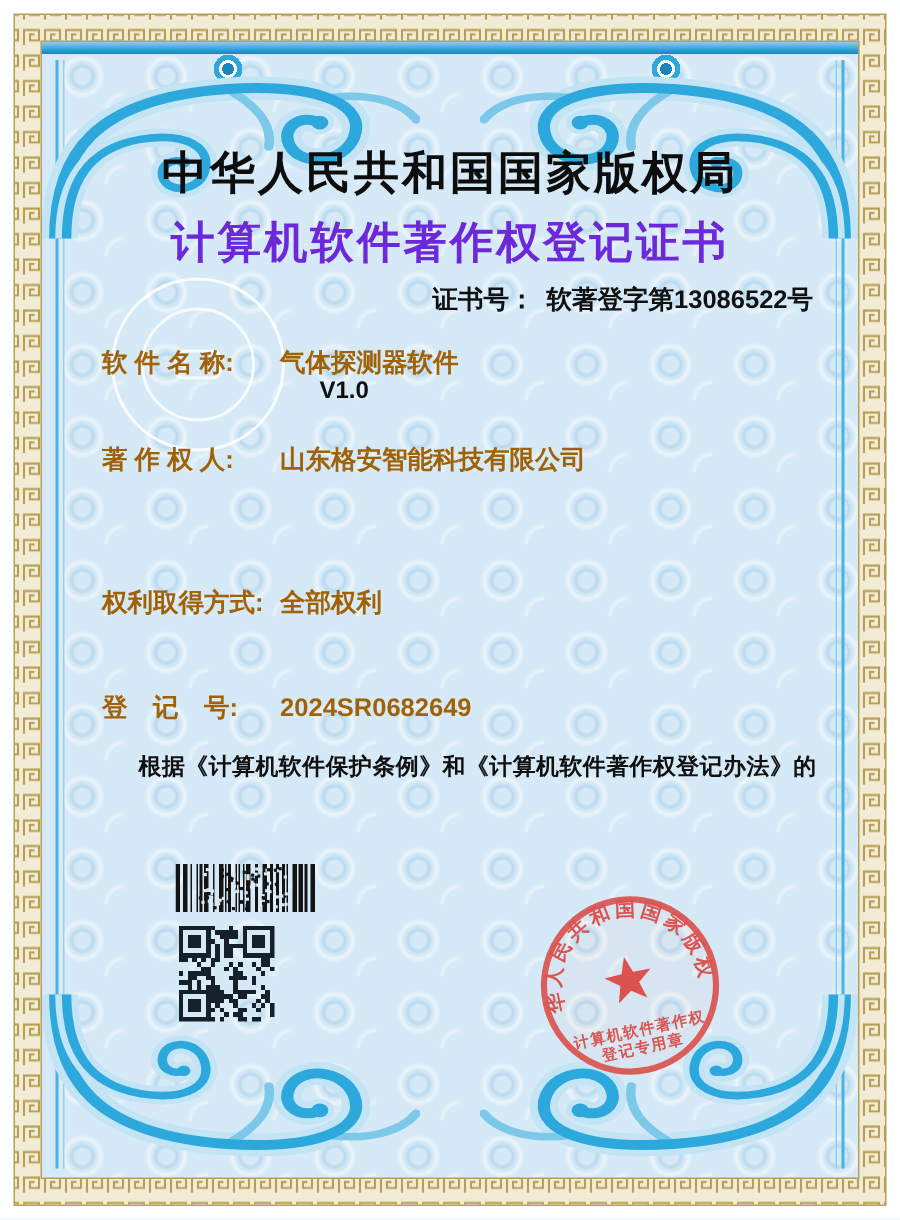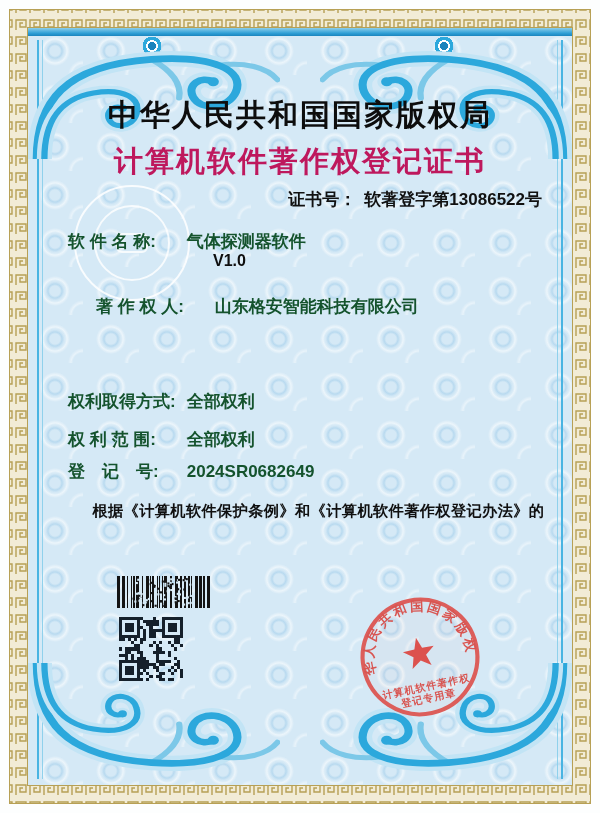--- a/index.html
+++ b/index.html
@@ -24,24 +24,24 @@
     background:linear-gradient(to bottom,#9ed8f0,#2d9ed5 70%,#1b84bd);}
   .medallion{position:absolute;width:20px;height:20px;border-radius:50%;
     background:radial-gradient(circle at 50% 50%, #1b84bd 0 4px, #ffffff 4px 6px, #2ca8dc 6px 9.5px, rgba(0,0,0,0) 9.5px);}
   
   .side-line{position:absolute;top:40px;bottom:34px;width:2px;background:#49b4e2;}
   .side-line.thin{width:1px;background:#8fd1ec;}
   
   .title1{position:absolute;left:0;right:0;top:95px;text-align:center;font-size:30px;font-weight:700;
     letter-spacing:2px;color:#0d0d0d;white-space:nowrap;}
   .title2{position:absolute;left:0;right:0;top:142px;text-align:center;font-size:29px;font-weight:700;
-    letter-spacing:2px;color:#be185d;white-space:nowrap;}
+    letter-spacing:2px;color:#6d28d9;white-space:nowrap;}
   .cert-no{position:absolute;right:58px;top:188px;font-size:17px;font-weight:700;color:#111;white-space:nowrap;}
   .cert-no .lbl{margin-right:8px;}
-  .frow{position:absolute;left:68px;white-space:nowrap;font-size:17px;font-weight:700;color:#14532d;}
+  .frow{position:absolute;left:68px;white-space:nowrap;font-size:17px;font-weight:700;color:#a16207;}
   .frow .flabel{display:inline-block;min-width:108px;}
   .frow .fvalue{margin-left:6px;}
   .fversion{position:absolute;left:182px;font-size:16px;font-weight:700;color:#0e0e0e;margin-left:31px;}
   .stmt{position:absolute;left:62px;font-size:15.2px;font-weight:700;color:#101010;
     letter-spacing:0.4px;white-space:nowrap;}
   .stmt.indent{text-indent:2em;font-family:Liberation Serif, serif;}
   .issue-date{position:absolute;left:358px;top:709px;font-size:18px;font-weight:700;color:#090909;z-index:6;letter-spacing:0.5px;}
   
   .barcode{position:absolute;left:117px;top:576px;width:94px;height:32px;}
   .qr{position:absolute;left:119px;top:617px;width:64px;height:64px;}
@@ -125,34 +125,30 @@
     <div class="cert-no">
       <span class="lbl">证书号：</span><span>软著登字第13086522号</span>
     </div>
 
     <div class="frow" style="top:230px;">
       <span class="flabel">软 件 名 称:</span>
       <span class="fvalue">气体探测器软件</span>
     </div>
     <div class="fversion" style="top:252px;">V1.0</div>
 
-    <div class="frow" style="top:295px;margin-left:28px;">
+    <div class="frow" style="top:295px;">
       <span class="flabel">著 作 权 人:</span>
       <span class="fvalue">山东格安智能科技有限公司</span>
     </div>
 
     <div class="frow" style="top:390px;">
       <span class="flabel">权利取得方式:</span>
       <span class="fvalue">全部权利</span>
     </div>
 
-    <div class="frow" style="top:428px;">
-      <span class="flabel">权 利 范 围:</span>
-      <span class="fvalue">全部权利</span>
-    </div>
 
     <div class="frow" style="top:460px;">
       <span class="flabel">登　记　号:</span>
       <span class="fvalue">2024SR0682649</span>
     </div>
 
     <div class="stmt indent" style="top:501px;">根据《计算机软件保护条例》和《计算机软件著作权登记办法》的</div>
 
     <svg class="barcode" id="barcode-svg" viewBox="0 0 94 32" preserveAspectRatio="none">
         <rect x="0" y="0" width="3" height="32" fill="#141414"></rect>

